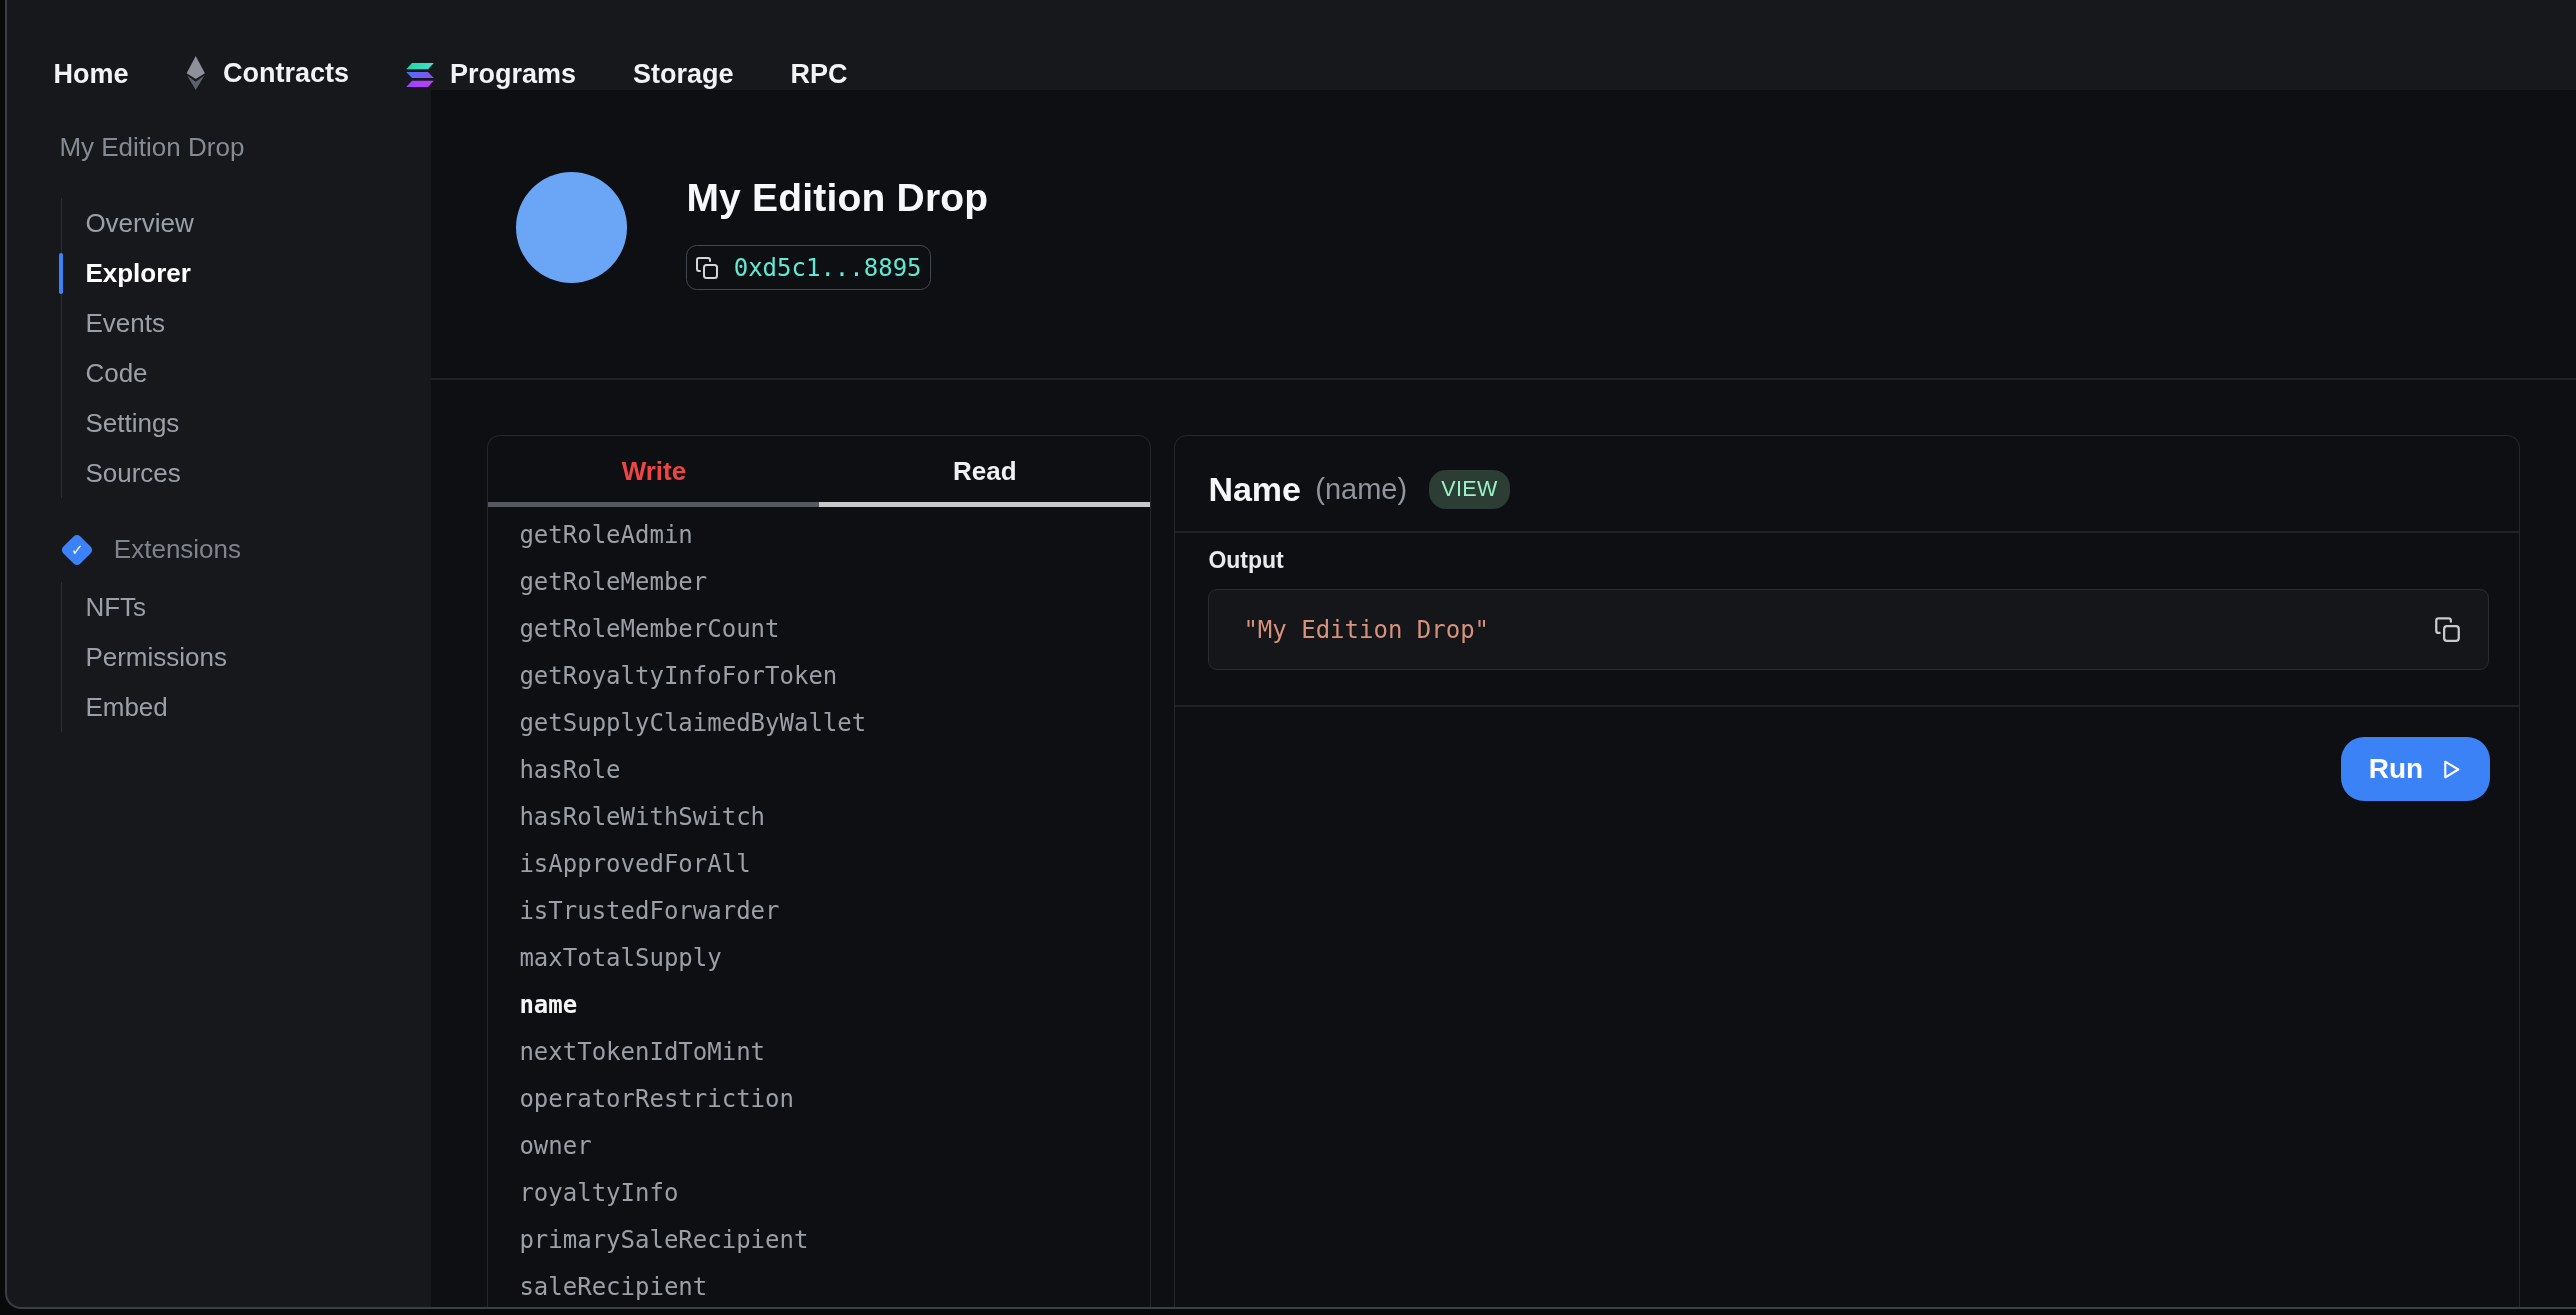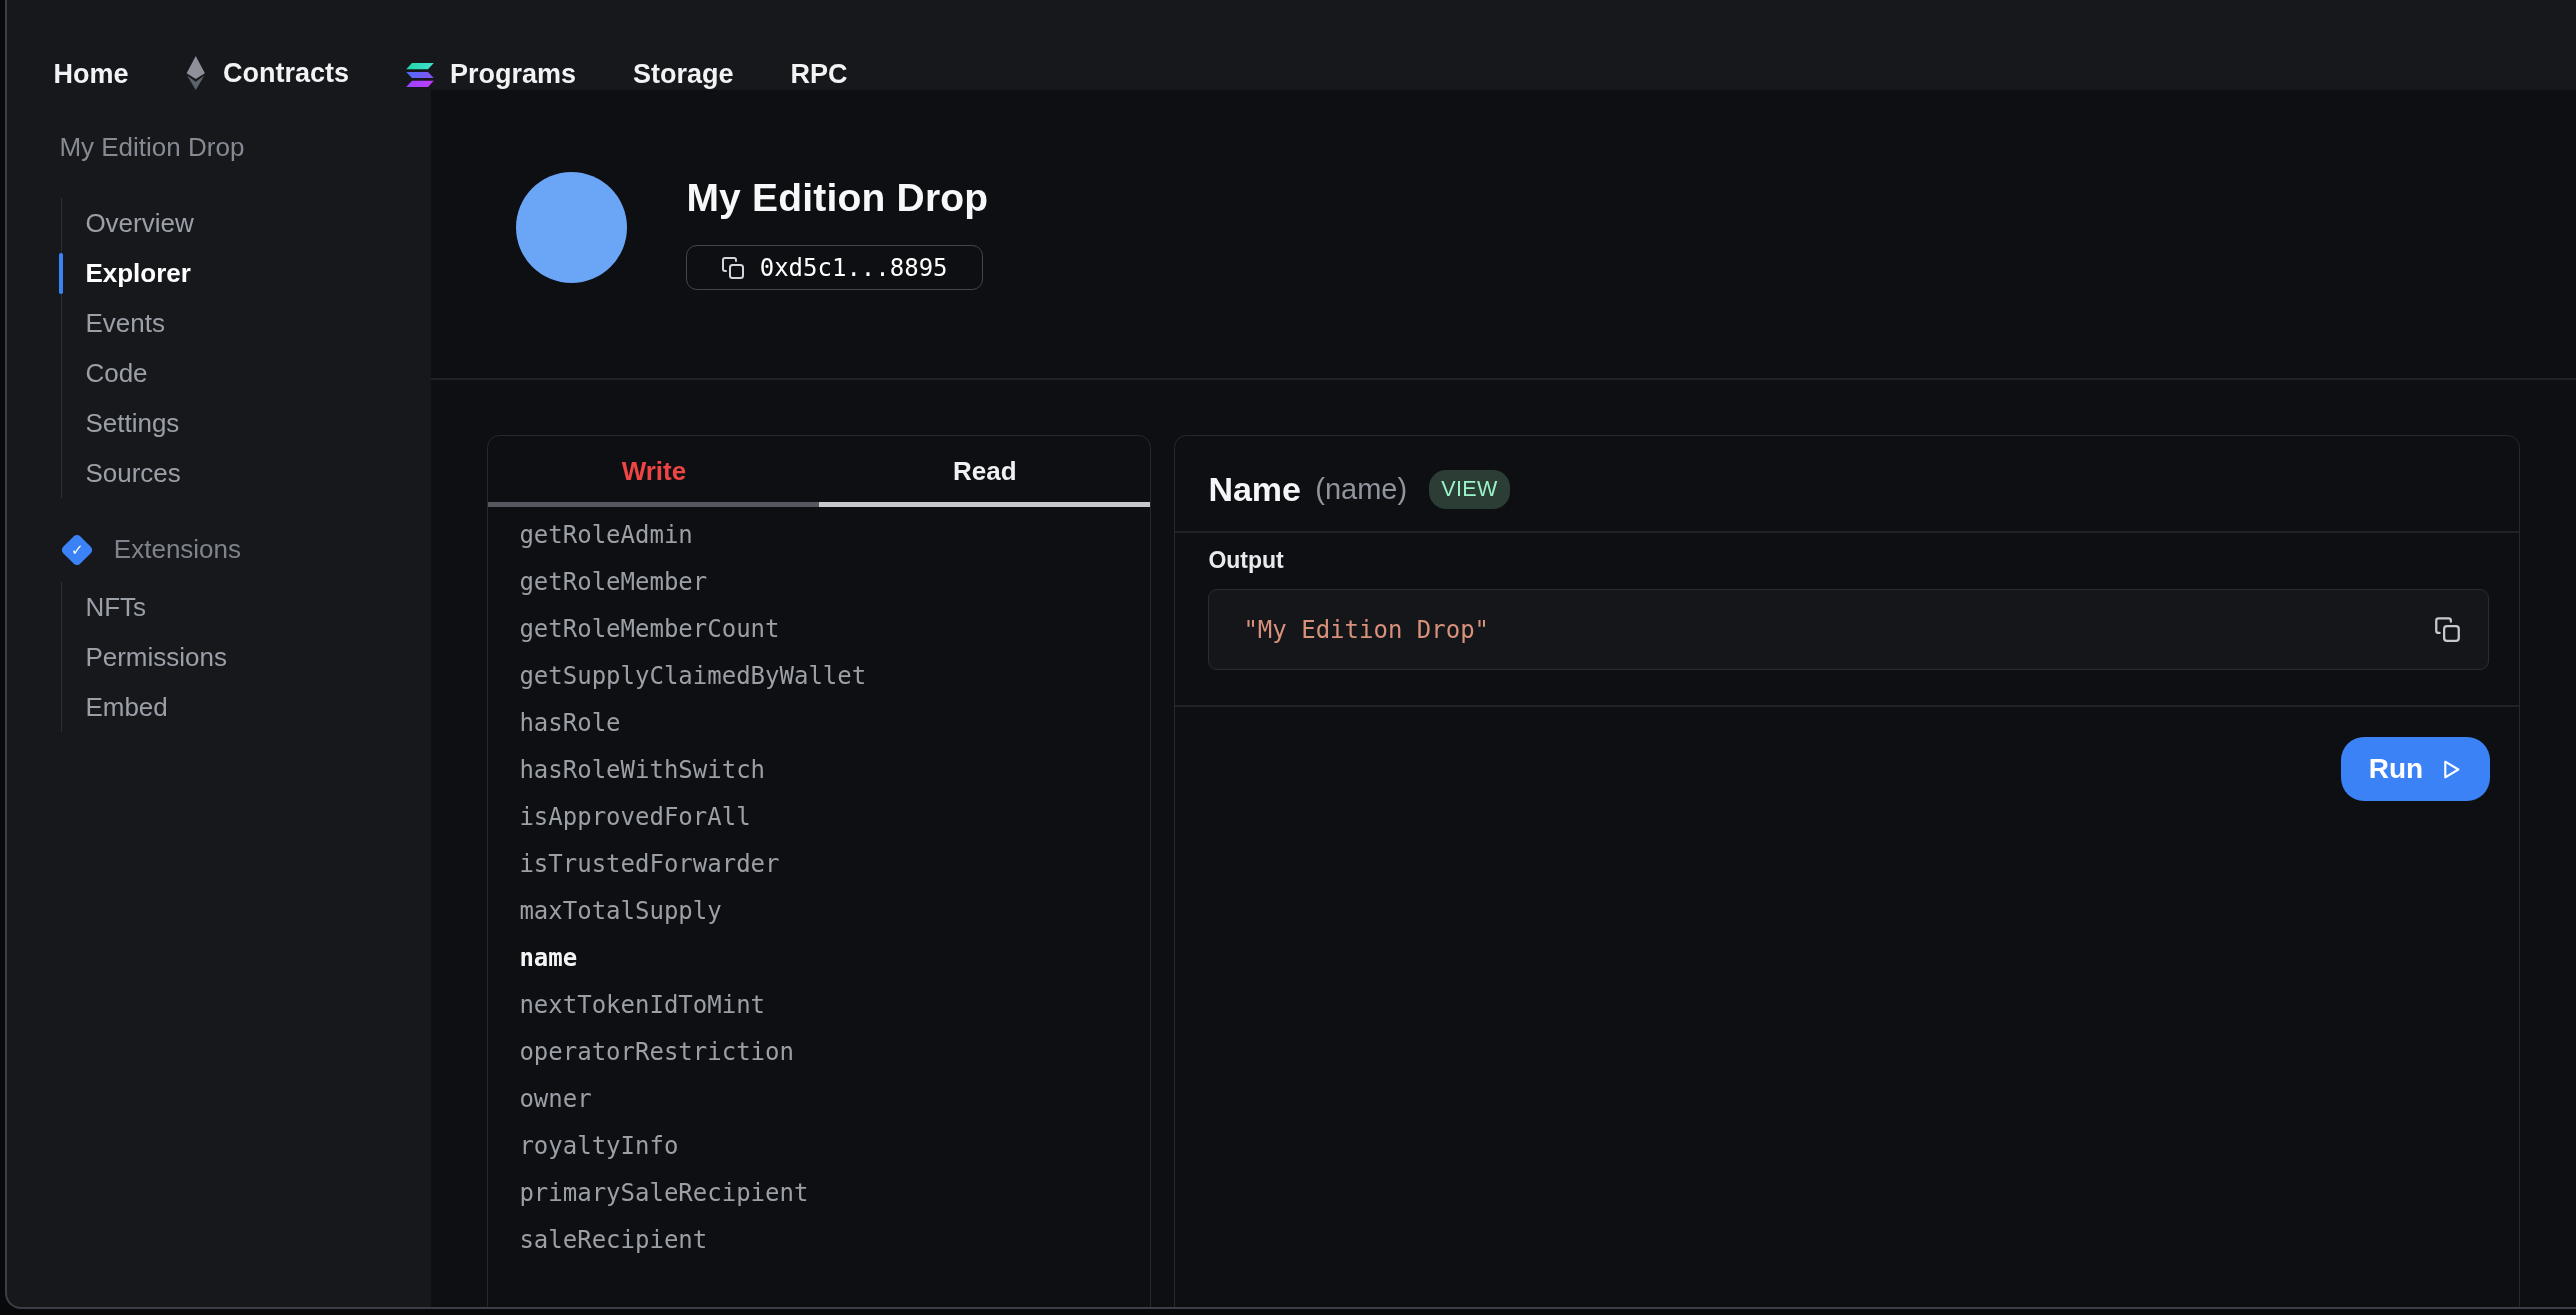--- a/index.html
+++ b/index.html
@@ -39,23 +39,23 @@
     margin:0 5.4px; }
   .diamond span { transform:rotate(-45deg); color:#fff; font-size:15px; font-weight:700; }
 
   
   .content { position:absolute; left:424px; top:90px; right:0; bottom:0; background:#0e0f13; }
   .avatar { position:absolute; left:85px; top:82px; width:111px; height:111px;
     border-radius:50%; background:var(--avatar,#6aa5f6); }
   .page-title { position:absolute; left:255px; top:86px; font-size:39px; font-weight:700;
     color:#f7f8f9; letter-spacing:0.2px; }
   .addr-badge { position:absolute; left:255px; top:155px; height:45px;
-    display:inline-flex; align-items:center; gap:14.3px; padding:0 34px;
+    display:inline-flex; align-items:center; gap:14.3px; padding:0 8px;
     border:1.8px solid #42464e; border-radius:10.7px; background:transparent;
-    color:#ffffff; font-size:24px; cursor:pointer; }
+    color:#5eead4; font-size:24px; cursor:pointer; }
   .addr-badge svg { display:block; }
   .hdr-divider { position:absolute; left:0; right:0; top:288px; height:1.8px; background:#202226; }
 
   .panel { position:absolute; top:345px; height:1002px; border:1.8px solid #26282e;
     border-radius:12.5px; }
   .panel.left  { left:56px;  width:664px; overflow:hidden; }
   .panel.right { left:743px; width:1346px; }
 
   
   .tabs { position:absolute; left:0; right:0; top:0; height:71px; display:flex; }
@@ -239,20 +239,23 @@
           </li>
 
           <li>
             <span>getRoleMember</span>
           </li>
 
           <li>
             <span>getRoleMemberCount</span>
           </li>
 
+          <li>
+            <span>getRoyaltyInfoForToken</span>
+          </li>
 
           <li>
             <span>getSupplyClaimedByWallet</span>
           </li>
 
           <li>
             <span>hasRole</span>
           </li>
 
           <li>

